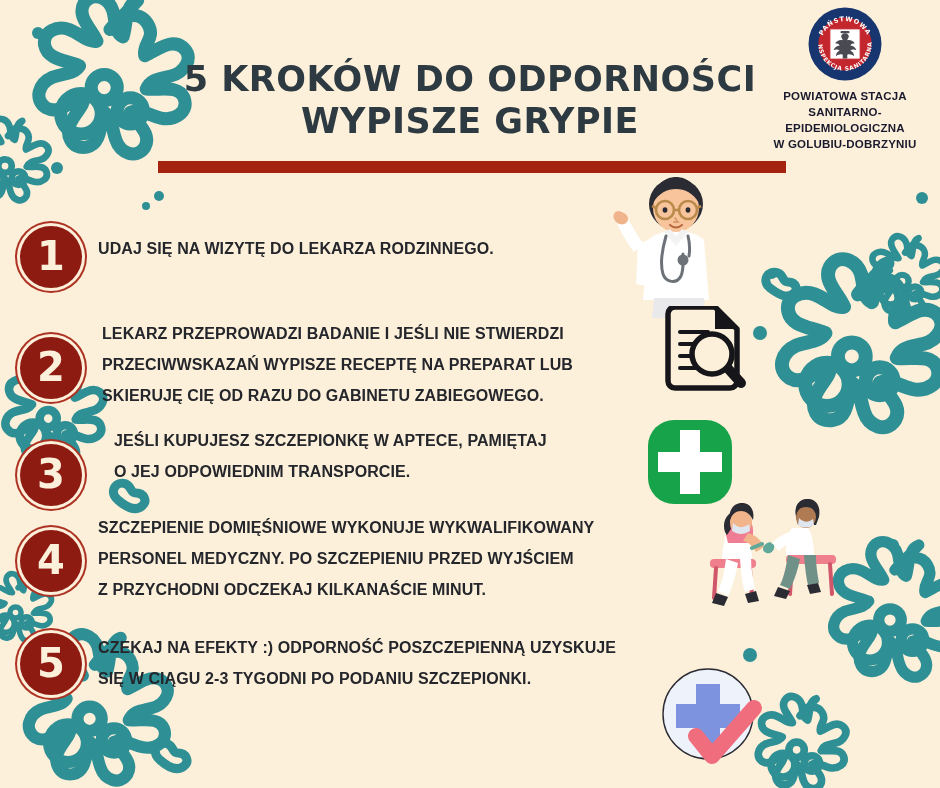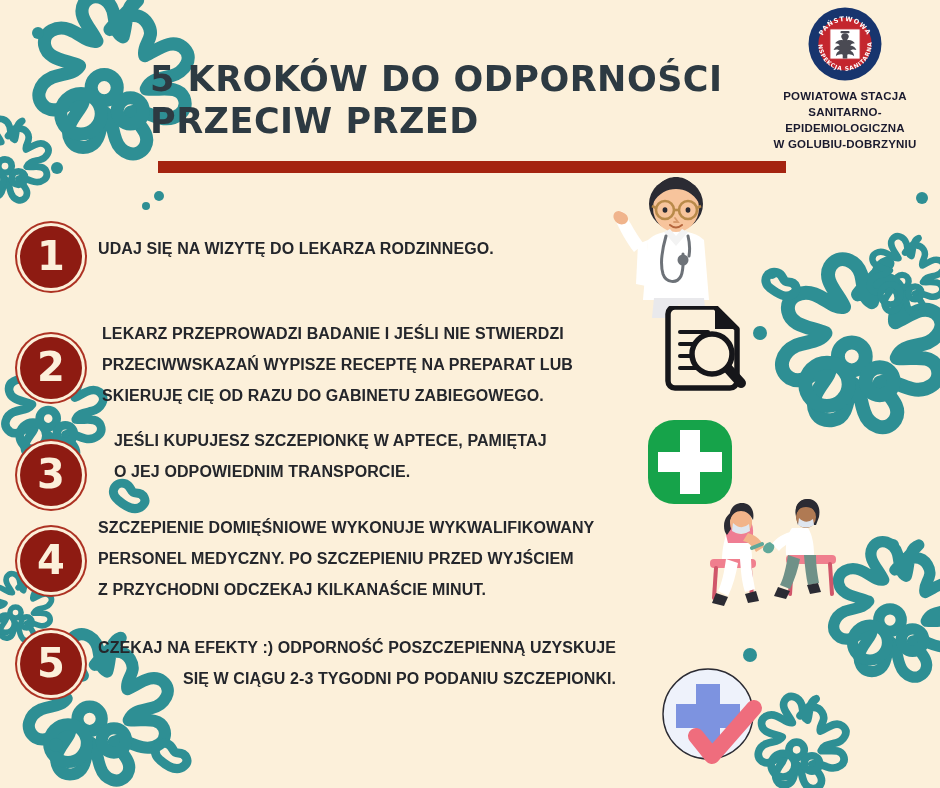--- a/index.html
+++ b/index.html
@@ -19,21 +19,21 @@
   }
   
   .deco-layer{
     position:absolute;left:0;top:0;width:940px;height:788px;
     pointer-events:none;
   }
   
   .title-block{
     position:absolute;
     left:150px;top:58px;width:640px;
-    text-align:left;
+    text-align:center;
   }
   .title-line{
     font-family:"DejaVu Sans", sans-serif;
     font-weight:bold;
     font-size:35px;
     letter-spacing:0.5px;
     color:#2d3a42;
     line-height:42px;
     white-space:nowrap;
   }
@@ -145,21 +145,21 @@
       <circle cx="760" cy="333" r="7"></circle>
       <circle cx="750" cy="655" r="7"></circle>
       <circle cx="56" cy="745" r="7"></circle>
       <circle cx="922" cy="198" r="6"></circle>
       <circle cx="893" cy="545" r="6"></circle>
     </g>
   </svg>
 
   <div class="title-block">
     <div class="title-line">5 KROKÓW DO ODPORNOŚCI</div>
-    <div class="title-line">PRZECIW PRZED</div>
+    <div class="title-line">WYPISZE GRYPIE</div>
   </div>
   <div class="title-rule"></div>
 
   <div class="logo-wrap">
     <div class="logo-emblem">
       <svg viewBox="0 0 100 100" width="76" height="76" aria-hidden="true">
         <defs>
           <path id="arcTop" d="M18,52 A32,32 0 0 1 82,52" fill="none"></path>
           <path id="arcBot" d="M15,50 A35,35 0 0 0 85,50" fill="none"></path>
         </defs>
@@ -330,18 +330,18 @@
   </div>
   <div class="step-text" style="left:98px;top:512px;">
     <div>SZCZEPIENIE DOMIĘŚNIOWE WYKONUJE WYKWALIFIKOWANY</div>
     <div>PERSONEL MEDYCZNY. PO SZCZEPIENIU PRZED WYJŚCIEM</div>
     <div>Z PRZYCHODNI ODCZEKAJ KILKANAŚCIE MINUT.</div>
   </div>
 
   <div class="badge" style="left:20px;top:633px;">
     <span>5</span>
   </div>
-  <div class="step-text" style="left:98px;top:632px;text-align:right;">
+  <div class="step-text" style="left:98px;top:632px;">
     <div>CZEKAJ NA EFEKTY :) ODPORNOŚĆ POSZCZEPIENNĄ UZYSKUJE</div>
     <div>SIĘ W CIĄGU 2-3 TYGODNI PO PODANIU SZCZEPIONKI.</div>
   </div>
 
 </div>
 
 </body></html>

